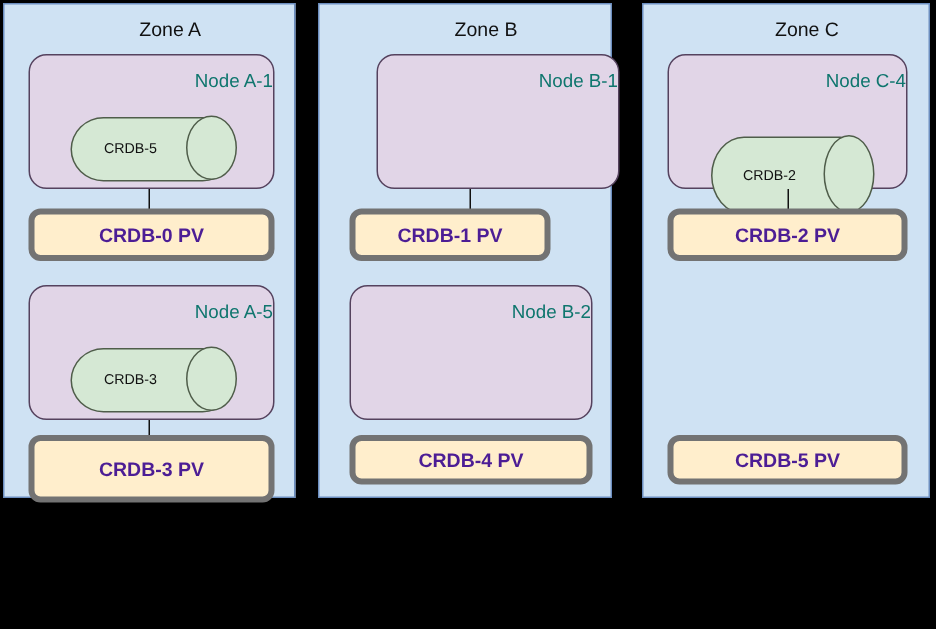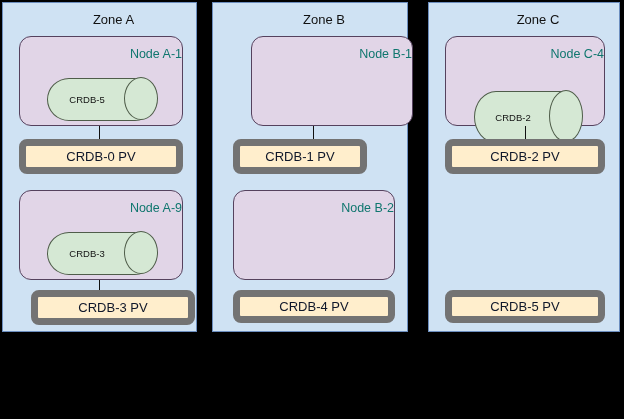--- a/index.html
+++ b/index.html
@@ -98,28 +98,29 @@
     justify-content: center;
     padding-right: 30px;
     box-sizing: border-box;
     font-size: 9.5px;
     color: #111111;
   }
 
   .pv {
     position: absolute;
     background: #ffeecc;
-    border: 7px solid #737373;
+    border: 4px solid #737373;
     border-radius: 8px;
     box-sizing: border-box;
     display: flex;
     align-items: center;
     justify-content: center;
     font-size: 13px;
-    color: #0f172a;
+    color: #4c1d95;
+    font-weight: bold;
   }
 
   .connector {
     position: absolute;
     width: 1px;
     background: #111111;
   }
 </style>
 </head>
 <body>
@@ -134,29 +135,29 @@
       <div class="cyl" style="left:27px; top:41px; width:110px; height:43px;">
         <div class="cyl-body"></div>
         <div class="cyl-cap"></div>
         <div class="cyl-label">CRDB-5</div>
       </div>
     </div>
     <div class="connector" style="left:96px; top:123px; height:14px;"></div>
     <div class="pv" style="left:16px; top:136px; width:164px; height:35px;">CRDB-0 PV</div>
 
     <div class="node" style="left:16px; top:187px; width:164px; height:90px;">
-      <div class="node-title">Node A-9</div>
+      <div class="node-title">Node A-5</div>
       <div class="cyl" style="left:27px; top:41px; width:110px; height:43px;">
         <div class="cyl-body"></div>
         <div class="cyl-cap"></div>
         <div class="cyl-label">CRDB-3</div>
       </div>
     </div>
     <div class="connector" style="left:96px; top:277px; height:14px;"></div>
-    <div class="pv" style="left:28px; top:287px; width:164px; height:35px;">CRDB-3 PV</div>
+    <div class="pv" style="left:16px; top:287px; width:164px; height:45px;">CRDB-3 PV</div>
   </div>
 
   <div class="zone" id="zone-b">
     <div class="zone-title">Zone B</div>
 
     <div class="node" style="left:20px; top:33px; width:162px; height:90px;margin-left:18px;">
       <div class="node-title">Node B-1</div>
     </div>
     <div class="connector" style="left:100px; top:123px; height:14px;"></div>
     <div class="pv" style="left:20px; top:136px; width:134px; height:35px;">CRDB-1 PV</div>

